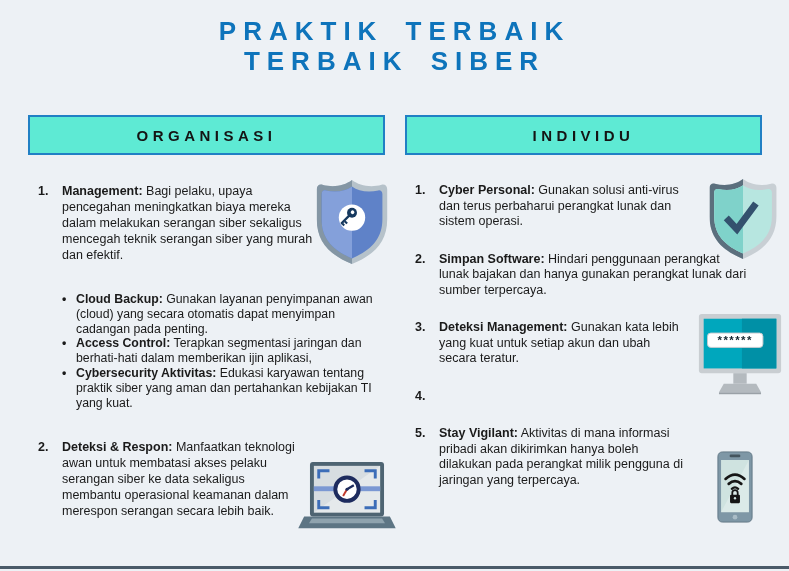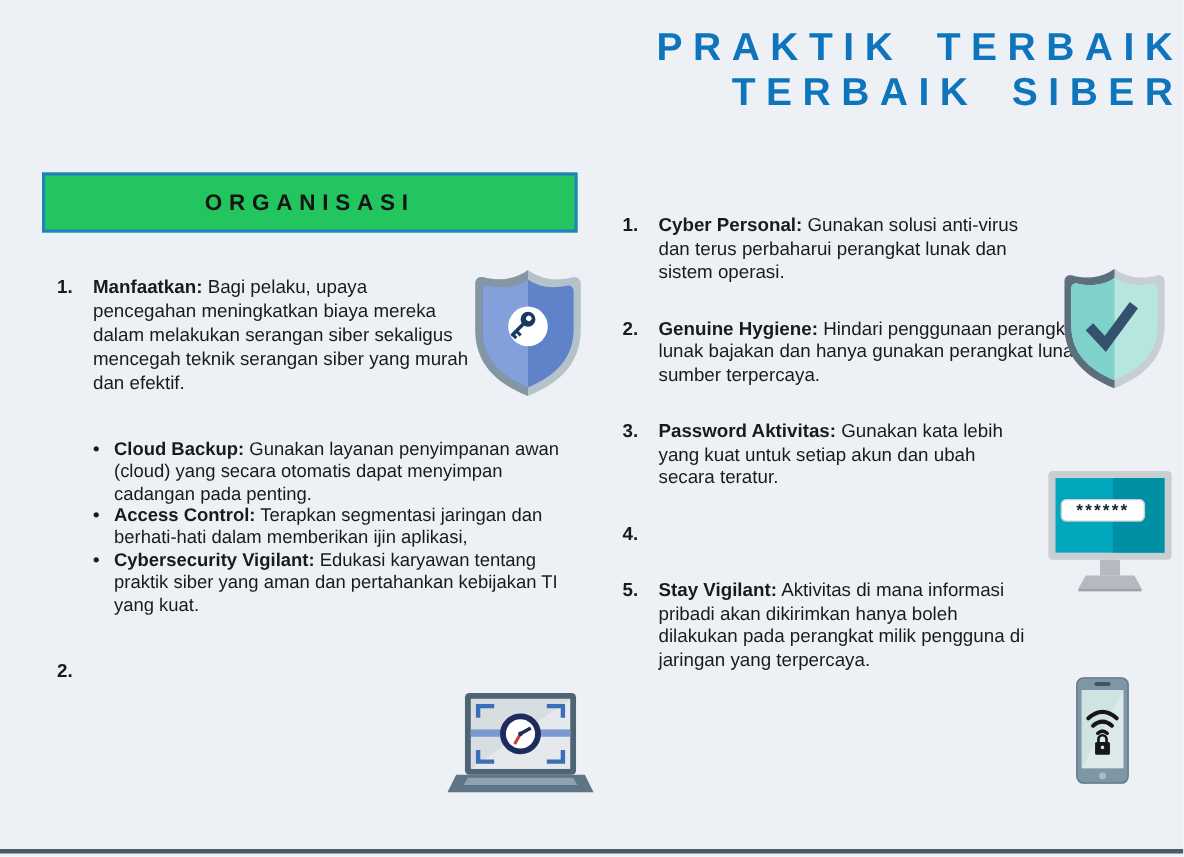--- a/index.html
+++ b/index.html
@@ -6,31 +6,31 @@
   .page{
     position:relative;
     width:789px;height:571px;
     background:#edf1f5;
     font-family:"Liberation Sans", sans-serif;
     color:#1a1a1a;
     overflow:hidden;
   }
   .title{
     position:absolute;top:16px;left:0;width:789px;
-    text-align:right;
+    text-align:center;
     color:#0e74bb;
     font-size:26px;font-weight:bold;
     letter-spacing:7px;word-spacing:8px;
     line-height:30px;
   }
   .col{position:absolute;top:115px;width:357px;}
   .col-left{left:28px;}
   .col-right{left:405px;}
   .hdrbox{
-    height:36px;border:2px solid #2180c4;background:#22c55e;
+    height:36px;border:2px solid #2180c4;background:#5eead4;
     display:flex;align-items:center;justify-content:center;
     font-size:15px;font-weight:bold;letter-spacing:4.5px;color:#141414;
   }
   .content{margin-top:28px;padding-left:10px;}
   .item{display:flex;font-size:12.5px;line-height:16px;margin:0 0 0 0;}
   .num{width:24px;flex:none;font-weight:bold;}
   .lbl{font-weight:bold;}
   .body{display:block;}
   .rt .item{line-height:15.5px;margin-bottom:22px;}
   .rt .item:last-child{margin-bottom:0;}
@@ -57,61 +57,66 @@
     <div>TERBAIK SIBER</div>
   </div>
 
   <div class="col col-left">
     <div class="hdrbox">
       <span>ORGANISASI</span>
     </div>
     <div class="content">
       <div class="item w-icon">
         <span class="num">1.</span>
-        <span class="body"><span class="lbl">Manfaatkan:</span>
+        <span class="body"><span class="lbl">Management:</span>
           <span>Bagi pelaku, upaya pencegahan meningkatkan biaya mereka dalam melakukan  serangan siber sekaligus mencegah teknik serangan siber yang murah dan efektif.</span></span>
       </div>
       <div class="bullets">
         <div class="bullet">
           <span class="bdot">•</span>
           <span class="bbody"><span class="lbl">Cloud Backup:</span>
             <span>Gunakan layanan penyimpanan awan (cloud) yang secara otomatis dapat menyimpan cadangan pada penting.</span></span>
         </div>
         <div class="bullet">
           <span class="bdot">•</span>
           <span class="bbody"><span class="lbl">Access Control:</span>
             <span>Terapkan segmentasi jaringan dan berhati-hati dalam memberikan ijin aplikasi,</span></span>
         </div>
         <div class="bullet">
           <span class="bdot">•</span>
-          <span class="bbody"><span class="lbl">Cybersecurity Vigilant:</span>
+          <span class="bbody"><span class="lbl">Cybersecurity Aktivitas:</span>
             <span>Edukasi karyawan tentang praktik siber yang aman dan pertahankan kebijakan TI yang kuat.</span></span>
         </div>
       </div>
       <div class="item w-icon2 item2l">
         <span class="num">2.</span>
+        <span class="body"><span class="lbl">Deteksi &amp; Respon:</span>
+          <span>Manfaatkan teknologi awan untuk membatasi akses pelaku serangan siber ke data sekaligus membantu operasional keamanan dalam merespon serangan secara lebih baik.</span></span>
       </div>
     </div>
   </div>
 
   <div class="col col-right rt">
+    <div class="hdrbox">
+      <span>INDIVIDU</span>
+    </div>
     <div class="content">
       <div class="item w-icon3">
         <span class="num">1.</span>
         <span class="body"><span class="lbl">Cyber Personal:</span>
           <span>Gunakan solusi anti-virus dan terus perbaharui perangkat lunak dan sistem operasi.</span></span>
       </div>
       <div class="item w-full">
         <span class="num">2.</span>
-        <span class="body"><span class="lbl">Genuine Hygiene:</span>
+        <span class="body"><span class="lbl">Simpan Software:</span>
           <span>Hindari penggunaan perangkat lunak bajakan dan hanya gunakan perangkat lunak dari sumber terpercaya.</span></span>
       </div>
       <div class="item w-icon3">
         <span class="num">3.</span>
-        <span class="body"><span class="lbl">Password Aktivitas:</span>
+        <span class="body"><span class="lbl">Deteksi Management:</span>
           <span>Gunakan kata lebih yang kuat untuk setiap akun dan ubah secara teratur.</span></span>
       </div>
       <div class="item w-full">
         <span class="num">4.</span>
       </div>
       <div class="item w-icon5">
         <span class="num">5.</span>
         <span class="body"><span class="lbl">Stay Vigilant:</span>
           <span>Aktivitas di mana informasi pribadi akan dikirimkan hanya boleh dilakukan pada perangkat milik pengguna di jaringan yang terpercaya.</span></span>
       </div>

